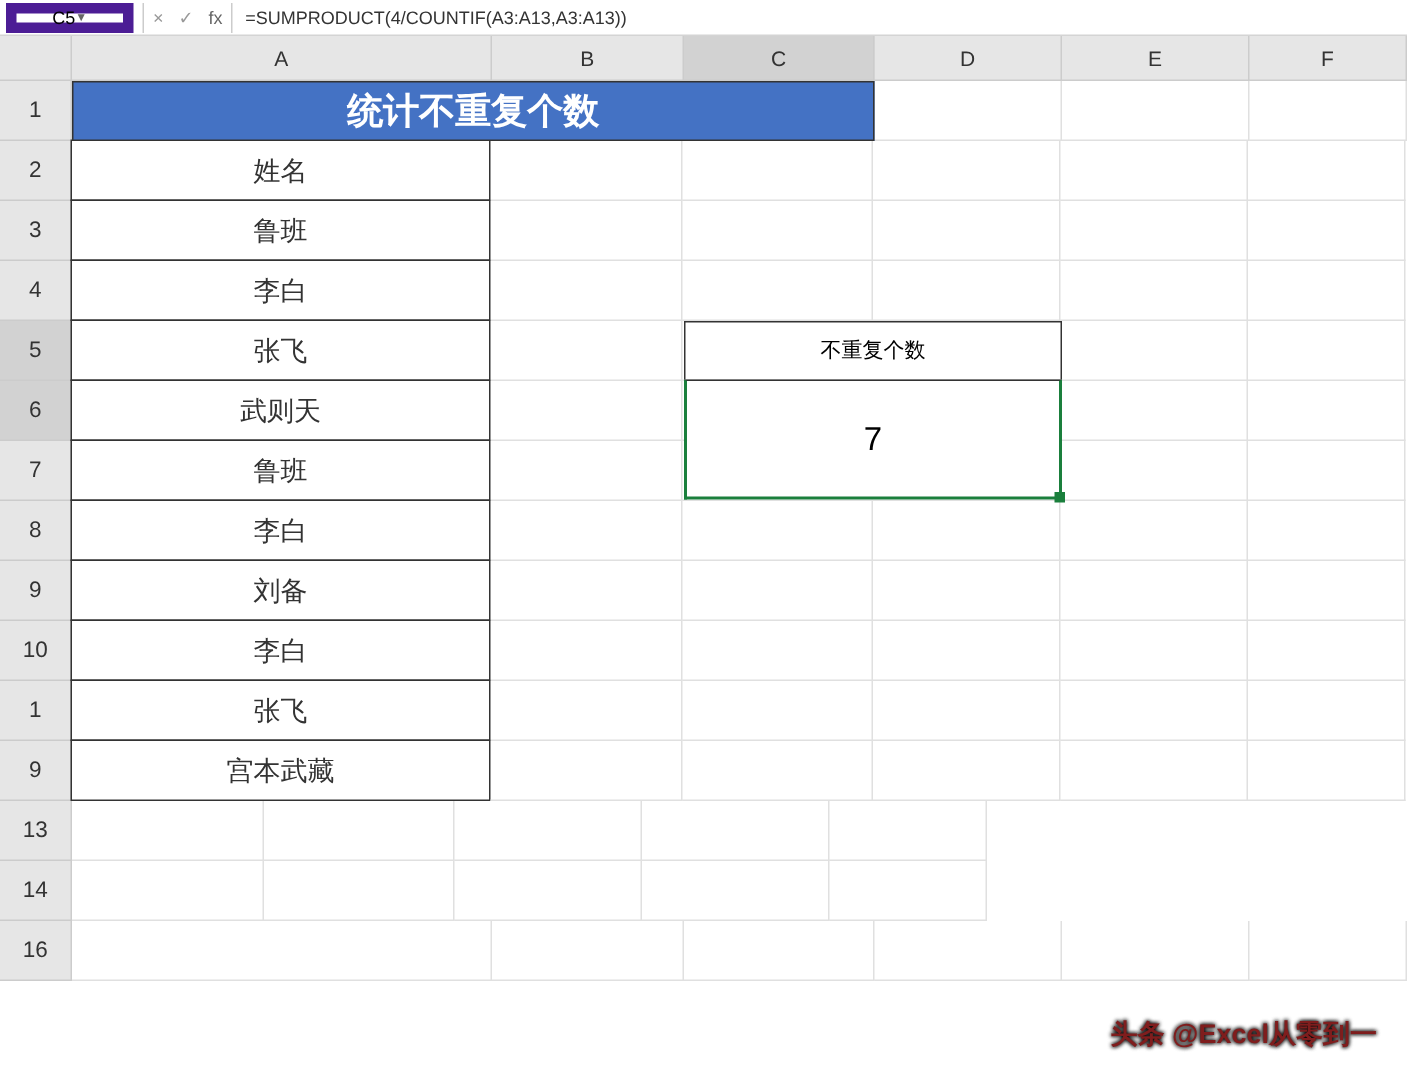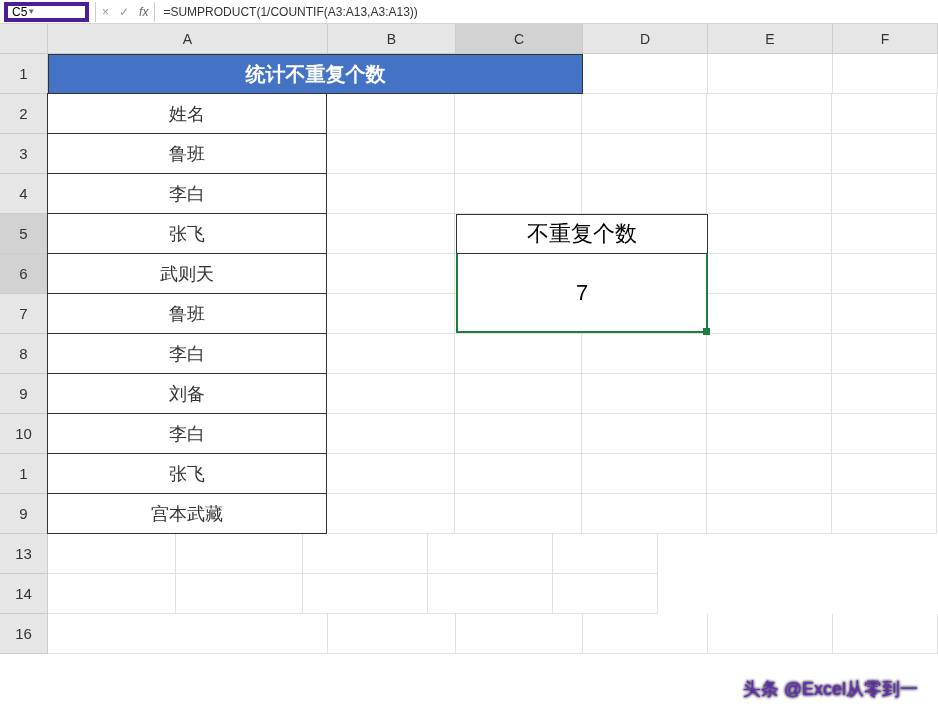--- a/index.html
+++ b/index.html
@@ -21,26 +21,26 @@
       display: flex;
       align-items: center;
       height: 24px;
       background: #fff;
       border-bottom: 1px solid #d4d4d4;
       font-size: 12px;
     }
     .name-box {
       width: 85px;
       height: 20px;
-      border: 4px solid #4c1d95;
+      border: 7px solid #4c1d95;
       background: #fff;
       padding: 0 4px;
       display: flex;
       align-items: center;
-      justify-content: flex-start;
+      justify-content: center;
       margin-left: 4px;
     }
     .name-box-dropdown {
       font-size: 8px;
       color: #666;
     }
     .formula-buttons {
       display: flex;
       align-items: center;
       padding: 0 6px;
@@ -49,21 +49,20 @@
       margin-left: 6px;
       height: 20px;
       gap: 10px;
     }
     .formula-buttons span {
       color: #999;
       font-size: 12px;
       cursor: default;
     }
     .formula-buttons .fx {
-      font-style: italic;
       color: #666;
     }
     .formula-input {
       flex: 1;
       padding: 0 8px;
       height: 20px;
       display: flex;
       align-items: center;
       color: #333;
     }
@@ -141,21 +140,21 @@
       position: absolute;
       left: 48px;
       top: 30px;
       width: 535px;
       height: 40px;
       background: #4472C4;
       color: #fff;
       display: flex;
       align-items: center;
       justify-content: center;
-      font-size: 20px;
+      font-size: 24px;
       font-weight: bold;
       border: 1px solid #333;
       z-index: 2;
     }
     
     
     .bordered {
       border: 1px solid #333 !important;
       margin: -1px 0 0 -1px;
     }
@@ -164,21 +163,21 @@
     .result-header {
       position: absolute;
       left: 456px;
       top: 190px;
       width: 252px;
       height: 40px;
       border: 1.5px solid #333;
       display: flex;
       align-items: center;
       justify-content: center;
-      font-size: 22px;
+      font-size: 14px;
       background: #fff;
       z-index: 3;
     }
     .result-value {
       position: absolute;
       left: 456px;
       top: 229px;
       width: 252px;
       height: 80px;
       border: 2px solid #1a7f3c;
@@ -214,40 +213,41 @@
       white-space: nowrap;
       overflow: visible;
       z-index: 5;
     }
     
     
     .watermark {
       position: absolute;
       right: 20px;
       bottom: 20px;
-      color: #6d28d9;
+      color: #7f1d1d;
       font-size: 18px;
       text-shadow: 0 0 3px #000, 0 0 3px #000;
       z-index: 10;
+      font-weight: bold;
     }
   </style>
 </head>
 <body>
 
 <div class="formula-bar">
   <div class="name-box">
     <span>C5</span>
     <span class="name-box-dropdown">▼</span>
   </div>
   <div class="formula-buttons">
     <span>×</span>
     <span>✓</span>
     <span class="fx">fx</span>
   </div>
-  <div class="formula-input">=SUMPRODUCT(1/COUNTIF(A3:A13,A3:A13))</div>
+  <div class="formula-input">=SUMPRODUCT(4/COUNTIF(A3:A13,A3:A13))</div>
 </div>
 
 <div class="spreadsheet">
   <div class="corner"></div>
   <div class="col-headers">
     <div class="col-header col-A">A</div>
     <div class="col-header col-B">B</div>
     <div class="col-header col-C selected">C</div>
     <div class="col-header col-D">D</div>
     <div class="col-header col-E">E</div>

